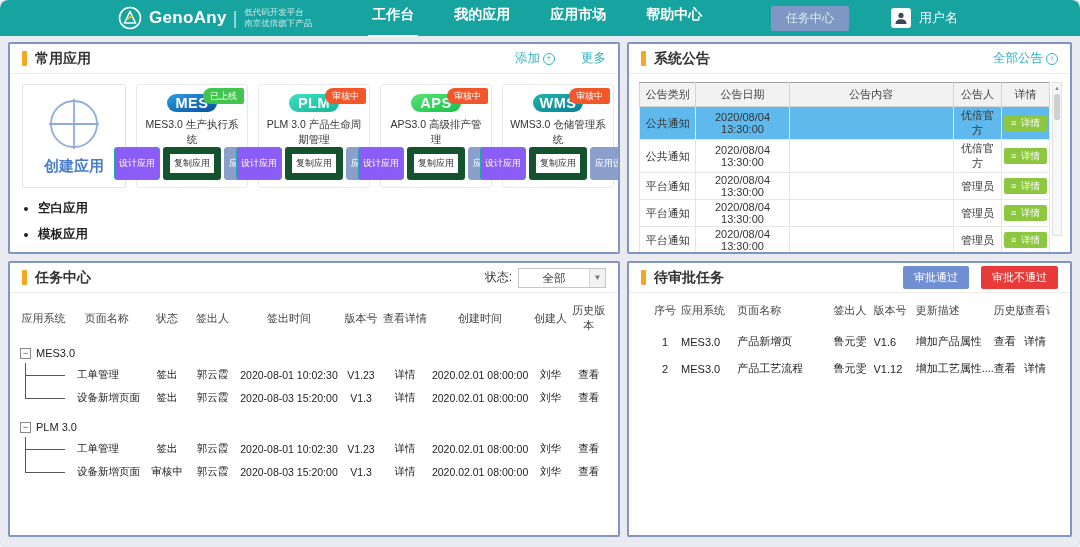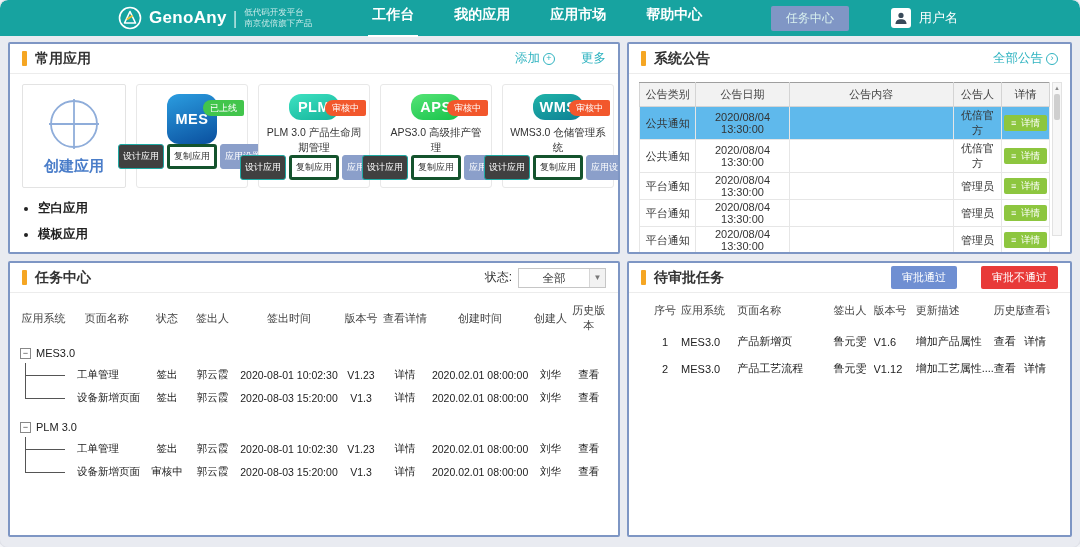--- a/index.html
+++ b/index.html
@@ -34,29 +34,29 @@
   .circle-glyph { display:inline-flex; align-items:center; justify-content:center; width:12px; height:12px; border:1px solid #2fb3c0; border-radius:50%; font-size:9px; line-height:1; margin-left:3px; }
 
   
   .apps-body { display:flex; padding:10px 12px; gap:10px; flex:1; }
   .create-col { width:104px; flex:0 0 104px; }
   .create-card { width:104px; height:104px; border:1px solid #e3e3e3; border-radius:2px; display:flex; flex-direction:column; align-items:center; justify-content:center; cursor:pointer; background:#fff; }
   .create-label { color:#4a7dc9; font-weight:bold; font-size:15px; margin-top:6px; }
   .create-options { margin:12px 0 0 16px; }
   .create-options li { font-size:12.5px; font-weight:bold; color:#222; margin-bottom:9px; list-style:disc; }
   .app-card { width:112px; height:104px; border:1px solid #e8e8e8; border-radius:3px; position:relative; display:flex; flex-direction:column; align-items:center; background:#fff; }
-  .app-badge { position:absolute; top:15px; right:3px; font-size:9px; color:#fff; padding:1.5px 7px; border-radius:8px 2px 2px 8px; }
+  .app-badge { position:absolute; top:3px; right:3px; font-size:9px; color:#fff; padding:1.5px 7px; border-radius:8px 2px 2px 8px; }
   .badge-online { background:#42c54c; }
   .badge-review { background:#f2572c; }
   .app-icon { width:50px; height:50px; border-radius:12px; margin-top:9px; display:flex; align-items:center; justify-content:center; color:#fff; font-weight:bold; font-size:14.5px; letter-spacing:.5px; }
   .app-title { font-size:10.5px; color:#333; text-align:center; line-height:1.45; margin:5px 5px 0; flex:1; }
   .app-actions { display:flex; gap:3px; margin-bottom:7px; }
   .app-actions button { font-size:9px; padding:3px 4px; border-radius:3px; cursor:pointer; white-space:nowrap; }
-  .btn-design { background:#404040; color:#fff; border:1px solid #1fa9a3; }
-  .btn-copy { background:#fff; color:#333; border:3px solid #14532d; }
+  .btn-design { background:#8b5cf6; color:#fff; border:1px solid #1fa9a3; }
+  .btn-copy { background:#fff; color:#333; border:7px solid #14532d; }
   .btn-settings { background:#8b9fca; color:#fff; border:1px solid #8b9fca; }
 
   
   .ann-body { display:flex; padding:8px 8px 16px 10px; flex:1; overflow:hidden; }
   .ann-table { flex:1; border-collapse:collapse; table-layout:fixed; font-size:11px; }
   .ann-table th { background:#f2f2f2; border:1px solid #d4d4d4; border-top:1px solid #9f9f9f; color:#444; font-weight:normal; padding:4px 2px; }
   .ann-table td { border:1px solid #e6e6e6; color:#333; text-align:center; padding:1px 2px; height:18px; }
   .ann-row.highlighted td { background:#5fb9ec; }
   .detail-btn { background:#8dc63f; color:#fff; border:none; font-size:9.5px; padding:1.5px 7px; border-radius:2px; cursor:pointer; white-space:nowrap; }
   .detail-btn .bars { font-size:9px; margin-right:2px; }
@@ -78,21 +78,21 @@
   .task-group-label { display:flex; align-items:center; height:20px; font-size:11px; color:#222; }
   .collapse-icon { width:11px; height:11px; border:1px solid #888; display:inline-flex; align-items:center; justify-content:center; font-size:9px; line-height:1; color:#444; margin-right:5px; background:#fff; cursor:pointer; }
   .task-group + .task-group { margin-top:8px; }
   .branch { position:relative; height:23px; margin-left:5px; }
   .branch::before { content:""; position:absolute; left:0; top:0; bottom:0; border-left:1px solid #555; }
   .branch.elbow::before { bottom:50%; }
   .branch::after { content:""; position:absolute; left:0; top:50%; width:40px; border-top:1px solid #555; }
   .page-name-cell { text-align:left !important; padding-left:10px; }
 
   
-  .appr-header-btns { display:flex; gap:24px; }
+  .appr-header-btns { display:flex; gap:12px; }
   .approve-btn { background:#6f8fd2; color:#fff; border:none; font-size:11px; padding:4px 11px; border-radius:2px; cursor:pointer; }
   .reject-btn { background:#e83a38; color:#fff; border:none; font-size:11px; padding:4px 11px; border-radius:2px; cursor:pointer; }
   .appr-body { padding:2px 20px; font-size:11px; color:#222; flex:1; }
   .appr-grid-header, .appr-row { display:grid; grid-template-columns:8% 14% 24% 10% 10.5% 19.5% 7.5% 6.5%; align-items:center; }
   .appr-grid-header { color:#444; padding:8px 0 10px; }
   .appr-grid-header div, .appr-row div { text-align:left; white-space:nowrap; overflow:hidden; }
   .appr-row { height:27px; }
   .appr-row .c-no, .appr-grid-header .c-no { text-align:center; }
   .link-plain { cursor:pointer; }
 </style>
@@ -160,20 +160,21 @@
           </div>
           <ul class="create-options" id="create-options">
               <li>空白应用</li>
               <li>模板应用</li>
             </ul>
         </div>
         <div style="display:flex; gap:10px;" id="app-cards">
             <div class="app-card">
               <span class="app-badge badge-online">已上线</span>
               <div class="app-icon" style="background: linear-gradient(160deg, rgb(43, 157, 224), rgb(10, 79, 158));">MES</div>
+              <div class="app-title">MES3.0 生产执行系统</div>
               <div class="app-actions">
                 <button class="btn-design">设计应用</button>
                 <button class="btn-copy">复制应用</button>
                 <button class="btn-settings">应用设置</button>
               </div>
             </div>
             <div class="app-card">
               <span class="app-badge badge-review">审核中</span>
               <div class="app-icon" style="background: linear-gradient(160deg, rgb(62, 226, 194), rgb(20, 179, 154));">PLM</div>
               <div class="app-title">PLM 3.0 产品生命周期管理</div>

